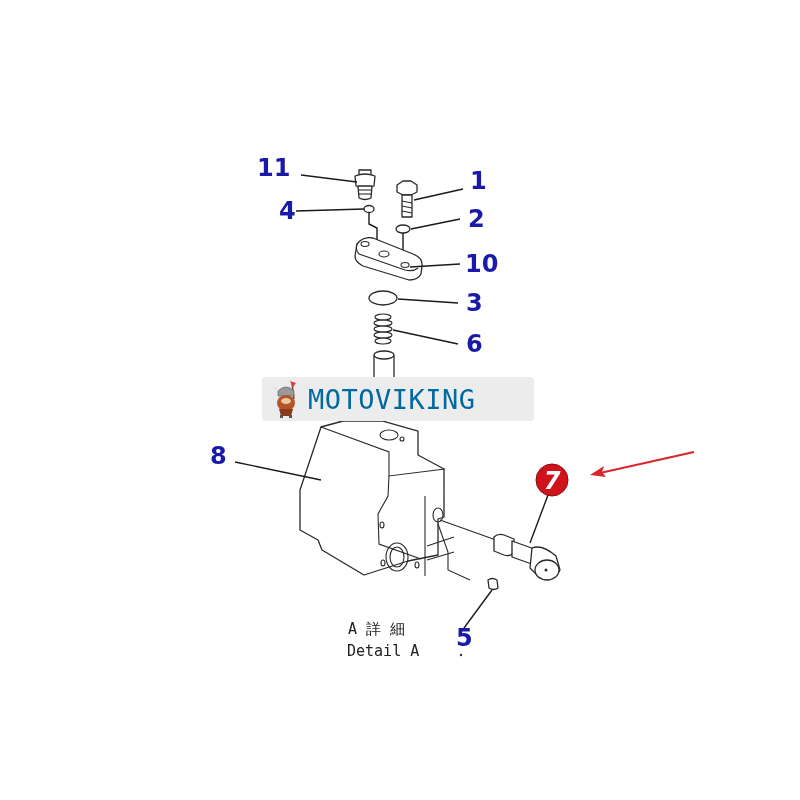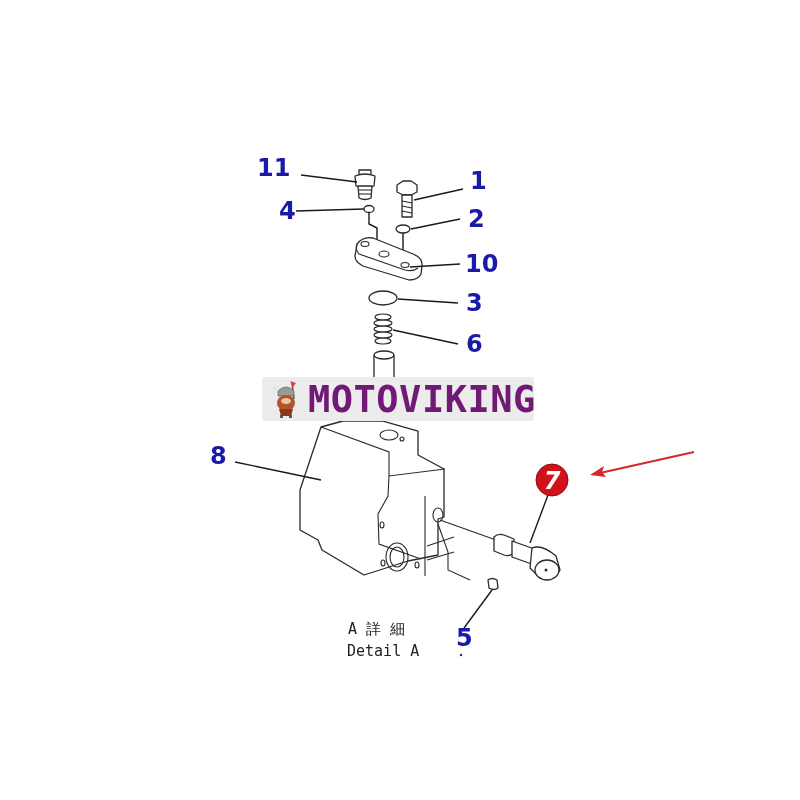--- a/index.html
+++ b/index.html
@@ -6,22 +6,22 @@
   body { width: 800px; height: 800px; position: relative; overflow: hidden;
          font-family: "DejaVu Sans", sans-serif; }
   #diagram { position: absolute; left: 0; top: 0; width: 800px; height: 800px; }
   .part { fill: #ffffff; stroke: #2a2a2a; stroke-width: 1.3; stroke-linejoin: round; }
   .thin { fill: none; stroke: #2a2a2a; stroke-width: 1.1; }
   .leader { fill: none; stroke: #1a1a1a; stroke-width: 1.4; }
   .callout { font-family: "DejaVu Sans", sans-serif; font-weight: bold; font-size: 24px; fill: #1a1aa8; }
   .caption { font-family: "DejaVu Sans Mono", monospace; font-size: 15px; fill: #222; }
   .wm-box { position: absolute; left: 262px; top: 377px; width: 272px; height: 44px;
             background: #ececec; border-radius: 3px; display: flex; align-items: center; }
-  .wm-text { font-family: "DejaVu Sans Mono", monospace; font-weight: bold; font-size: 37px;
-             color: #701a75; letter-spacing: 0.5px; margin-left: 46px; }
+  .wm-text { font-family: "DejaVu Sans Mono", monospace; font-weight: normal; font-size: 27px;
+             color: #0369a1; letter-spacing: 0.5px; margin-left: 46px; }
   .wm-logo { position: absolute; left: 8px; top: 2px; width: 34px; height: 40px; }
 </style>
 </head>
 <body>
 
 <svg id="diagram" viewBox="0 0 800 800" xmlns="http://www.w3.org/2000/svg">
 
   <g>
     <path class="part" d="M359,170 l12,0 l0,6 l-12,0 z"></path>
     <path class="part" d="M355,176 q10,-4 20,0 l-1,10 q-9,4 -18,0 z"></path>

